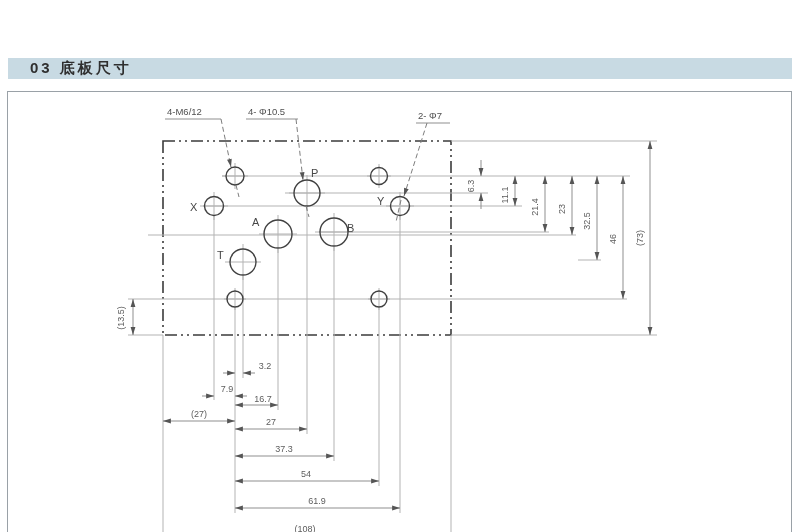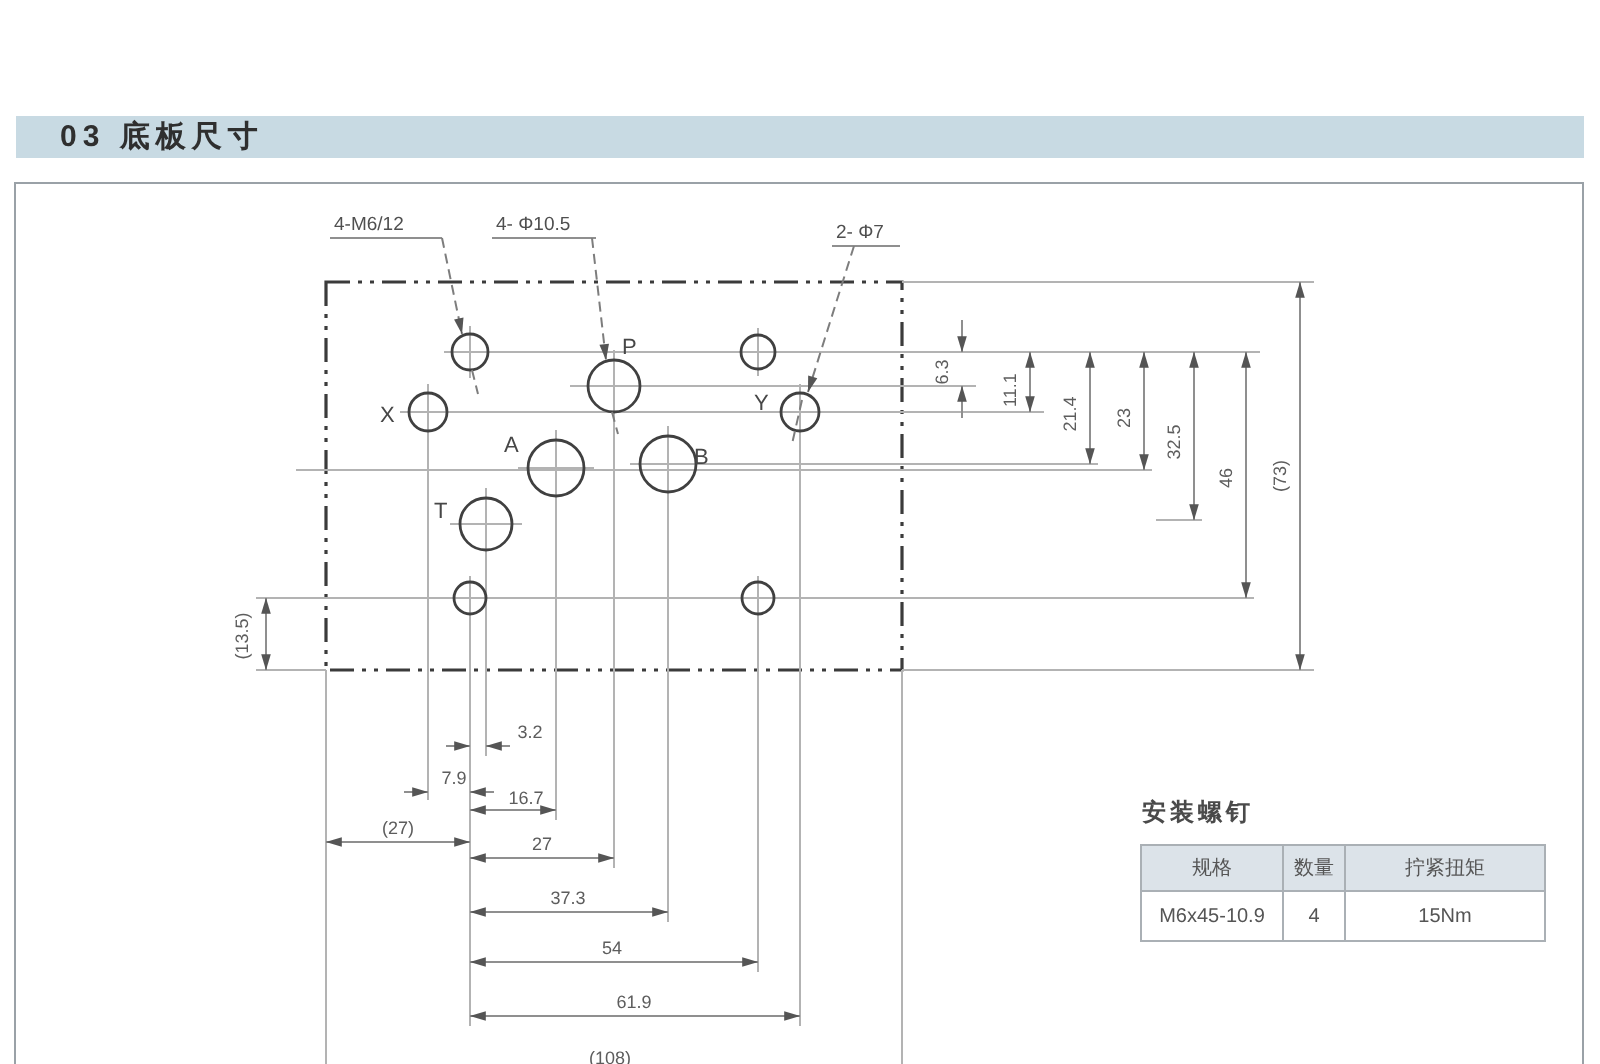--- a/index.html
+++ b/index.html
@@ -186,40 +186,16 @@
     <g>
       <text class="port" x="311" y="129">P</text>
       <text class="port" x="252" y="178">A</text>
       <text class="port" x="347" y="184">B</text>
       <text class="port" x="217" y="211">T</text>
       <text class="port" x="190" y="163">X</text>
       <text class="port" x="377" y="157">Y</text>
     </g>
   </svg>
 
-  <div class="screw-table">
-    <div class="tbl-title">安装螺钉</div>
-    <table class="screws">
-      <colgroup>
-          <col class="c1">
-          <col class="c2">
-          <col class="c3">
-        </colgroup>
-      <thead>
-        <tr>
-          <th>规格</th>
-          <th>数量</th>
-          <th>拧紧扭矩</th>
-        </tr>
-      </thead>
-      <tbody>
-        <tr>
-          <td>M6x45-10.9</td>
-          <td>4</td>
-          <td>15Nm</td>
-        </tr>
-      </tbody>
-    </table>
-  </div>
 
   <div class="page-bottom-edge"></div>
   <div class="page-bottom-fill"></div>
 </div>
 
 </body></html>

